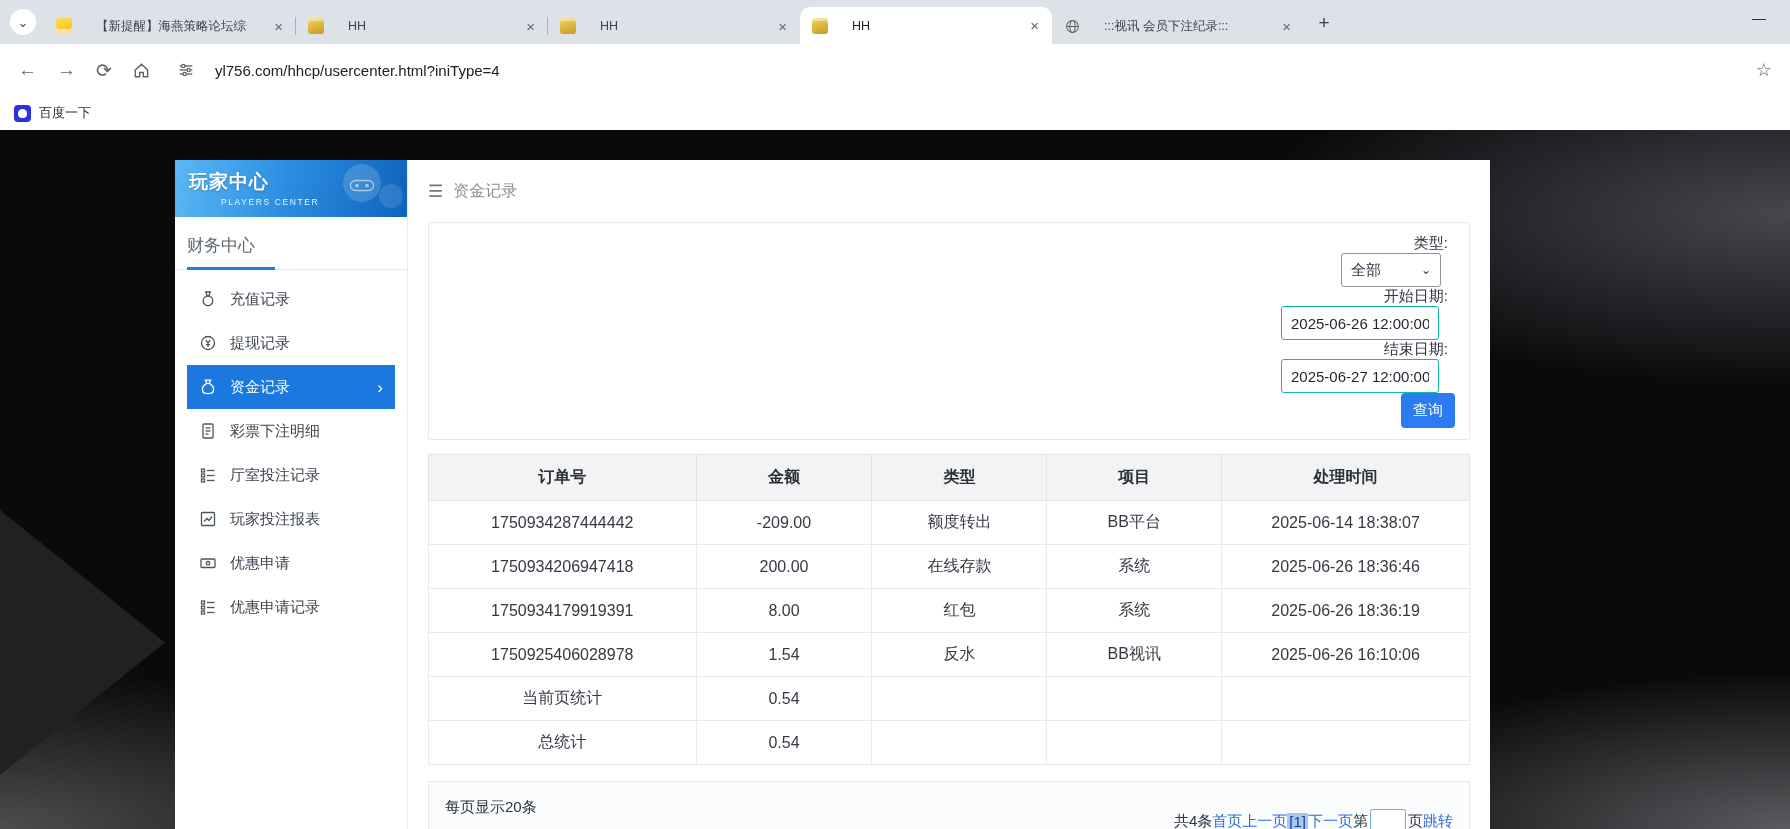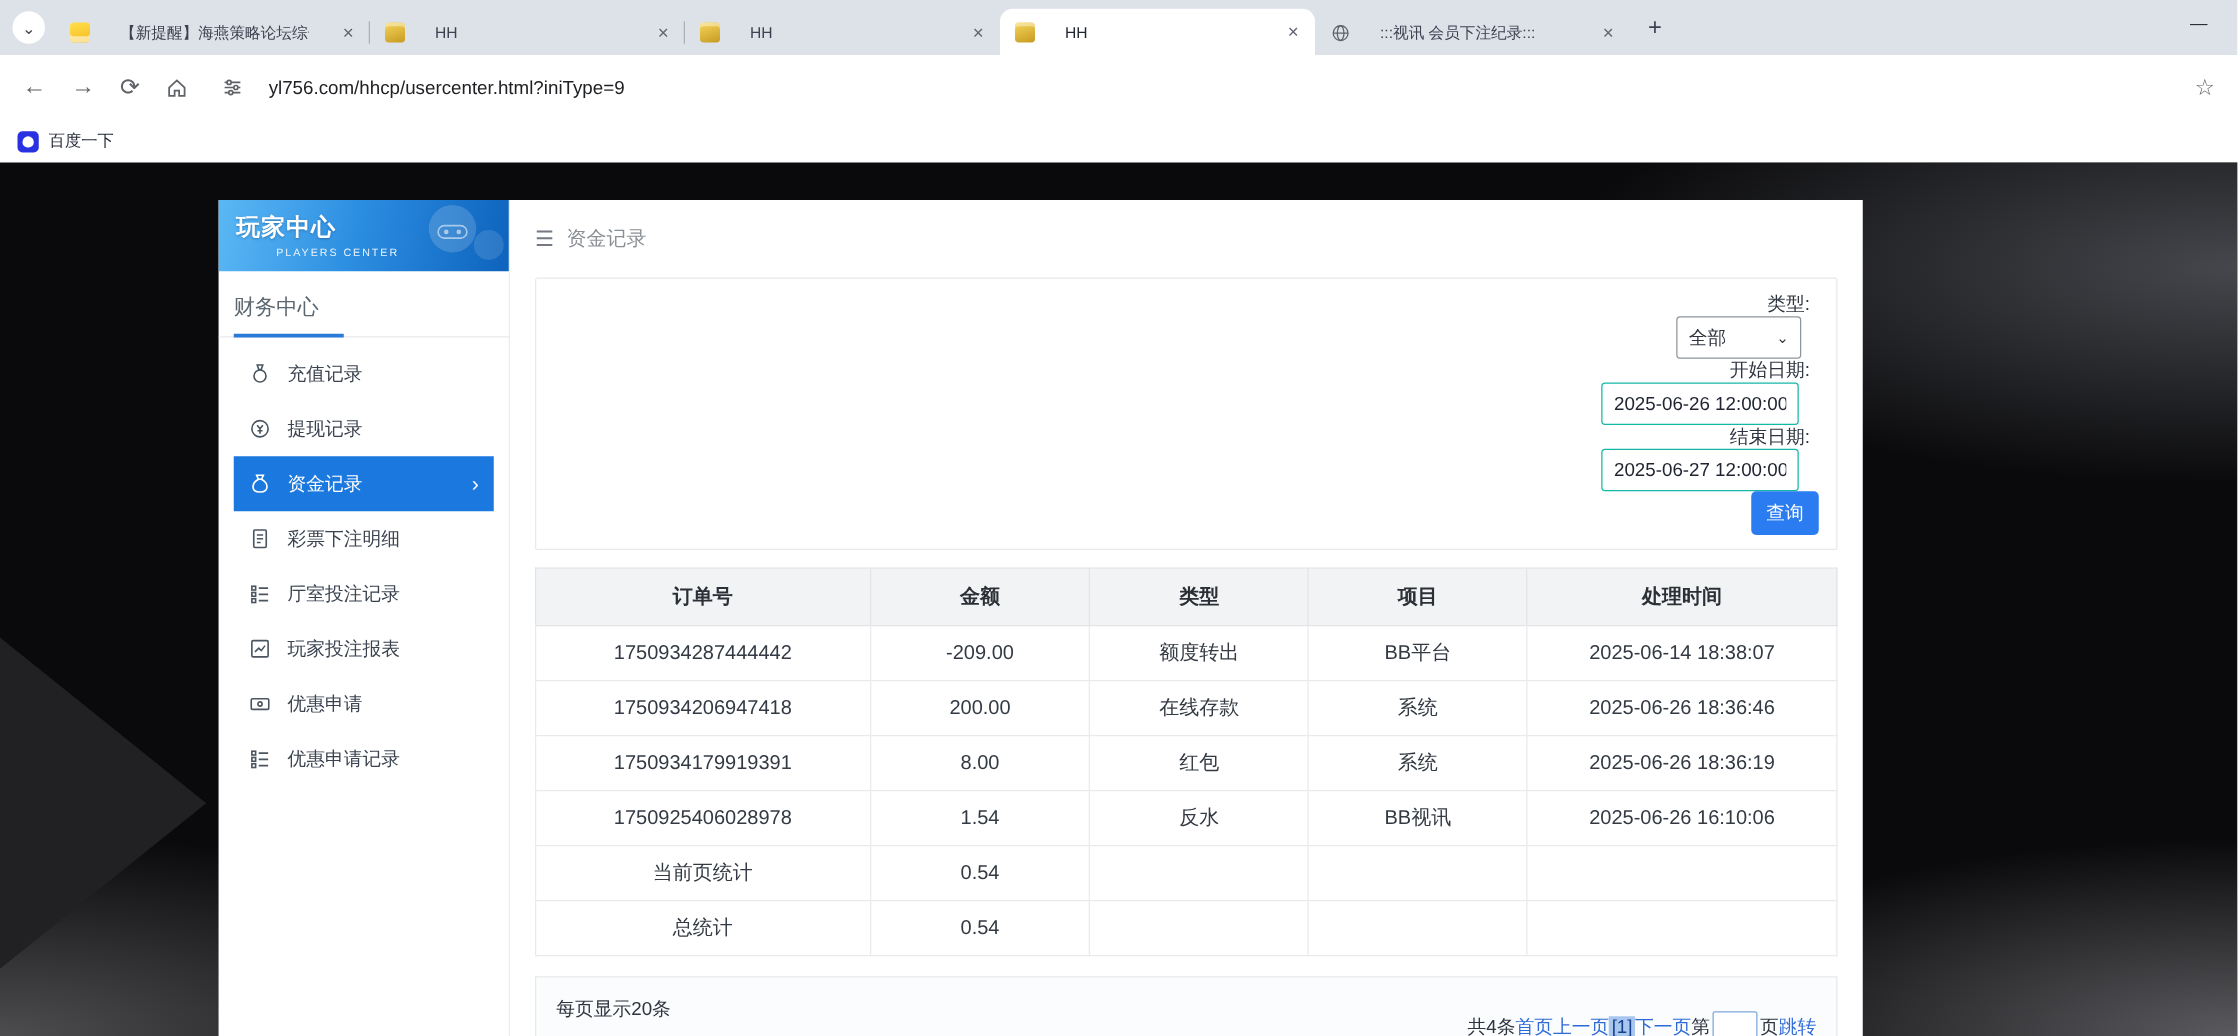--- a/index.html
+++ b/index.html
@@ -179,21 +179,21 @@
     <span class="site-chip">
       <svg width="18" height="18" viewBox="0 0 20 20" fill="none" stroke="#5f6368" stroke-width="1.5">
         <line x1="3" y1="5.5" x2="17" y2="5.5"></line>
           <circle cx="7" cy="5.5" r="1.8" fill="#fff"></circle>
         <line x1="3" y1="10" x2="17" y2="10"></line>
           <circle cx="13" cy="10" r="1.8" fill="#fff"></circle>
         <line x1="3" y1="14.5" x2="17" y2="14.5"></line>
           <circle cx="8.5" cy="14.5" r="1.8" fill="#fff"></circle>
       </svg>
     </span>
-    <span class="url">yl756.com/hhcp/usercenter.html?iniType=9</span>
+    <span class="url">yl756.com/hhcp/usercenter.html?iniType=4</span>
     <span class="tbtn star">☆</span>
   </div>
 
   <div class="bookmarks">
     <span class="bk-icon"></span>
     <span class="bk-label">百度一下</span>
   </div>
 
   <div class="page">
     <div class="page-shape"></div>

